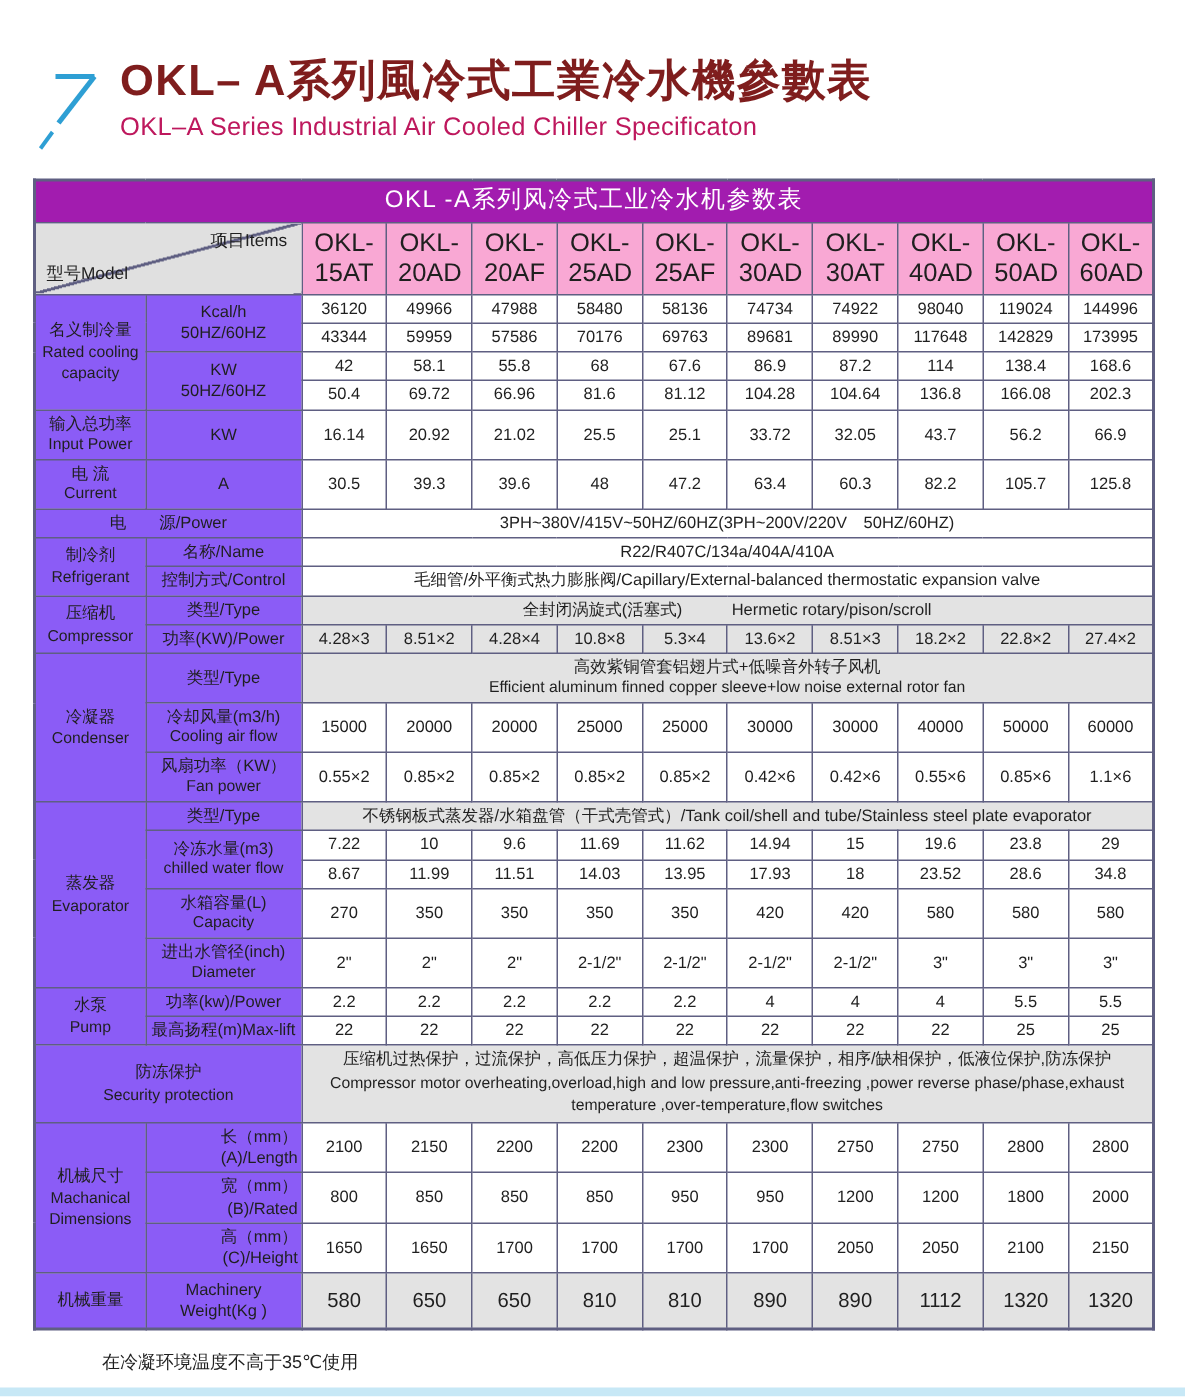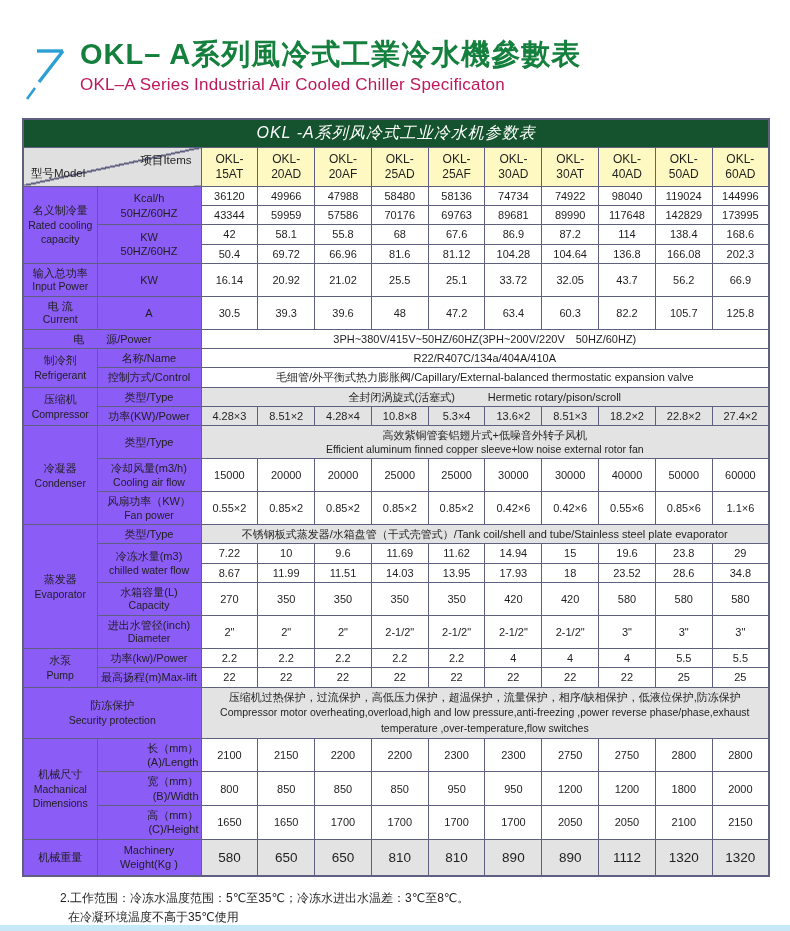--- a/index.html
+++ b/index.html
@@ -2,27 +2,27 @@
 <html><head>
 <meta charset="utf-8">
 <style>
   html,body{margin:0;padding:0;}
   body{
     width:790px;height:931px;background:#ffffff;position:relative;overflow:hidden;
     font-family:"Liberation Sans","DejaVu Sans",sans-serif;color:#222;
   }
   .header{display:flex;align-items:flex-start;padding:38px 0 0 24px;}
   .logo{margin-right:14px;margin-top:6px;flex:0 0 auto;}
-  .titles h1{margin:0;font-size:29px;font-weight:700;letter-spacing:1px;color:#15803d;line-height:1.15;}
+  .titles h1{margin:0;font-size:29px;font-weight:700;letter-spacing:1px;color:#7f1d1d;line-height:1.15;}
   .titles h2{margin:4px 0 0 0;font-size:17px;font-weight:500;color:#be185d;letter-spacing:0.2px;}
   .sheet{padding:12px 22px 0 22px;}
   table{border-collapse:collapse;width:746px;table-layout:fixed;border:2px solid #5f5f82;}
   td{border:1px solid #5f5f82;font-size:11px;text-align:center;padding:2px 2px;color:#1f1f1f;vertical-align:middle;line-height:1.3;}
-  td.caption{background:#14532d;color:#ffffff;font-size:16px;font-weight:500;padding:3px 0;letter-spacing:1px;border-bottom:1px solid #5f5f82;font-style:italic;}
-  td.mh{background:#fef9c3;font-size:12px;padding:3px 7px;line-height:1.2;}
+  td.caption{background:#a21caf;color:#ffffff;font-size:16px;font-weight:500;padding:3px 0;letter-spacing:1px;border-bottom:1px solid #5f5f82;}
+  td.mh{background:#f9a8d4;font-size:17px;padding:3px 7px;line-height:1.2;}
   td.lab{background:#8b5cf6;}
   td.graycell{background:#e3e3e3;}
   td.left{text-align:right;padding-left:4px;}
   td.big{font-size:13.5px;padding:9px 2px;}
   .en{font-size:10.5px;}
   .corner{position:relative;height:34px;padding:2px;background:
     linear-gradient(to bottom right,#e0e0e0 calc(50% - 1px),#5f5f82 calc(50% - 1px),#5f5f82 calc(50% + 1px),#e0e0e0 calc(50% + 1px));}
   .corner span{position:absolute;font-size:11.5px;}
   .corner .corner-model{left:7px;bottom:5px;}
   .corner .corner-items{right:9px;top:5px;}
@@ -393,21 +393,21 @@
           <td>2200</td>
           <td>2200</td>
           <td>2300</td>
           <td>2300</td>
           <td>2750</td>
           <td>2750</td>
           <td>2800</td>
           <td>2800</td>
         </tr>
   <tr>
-    <td class="lab left">宽（mm）(B)/Width</td>
+    <td class="lab left">宽（mm）(B)/Rated</td>
   <td>800</td>
           <td>850</td>
           <td>850</td>
           <td>850</td>
           <td>950</td>
           <td>950</td>
           <td>1200</td>
           <td>1200</td>
           <td>1800</td>
           <td>2000</td>
@@ -438,18 +438,17 @@
           <td class="graycell big">890</td>
           <td class="graycell big">1112</td>
           <td class="graycell big">1320</td>
           <td class="graycell big">1320</td>
         </tr>
 </tbody>
     </table>
 </div>
 
 <div class="notes">
-  <div class="indent1">2.工作范围：冷冻水温度范围：5℃至35℃；冷冻水进出水温差：3℃至8℃。</div>
   <div class="indent2">在冷凝环境温度不高于35℃使用</div>
 
 </div>
 
 <div class="footer-strip"></div>
 
 </body></html>

